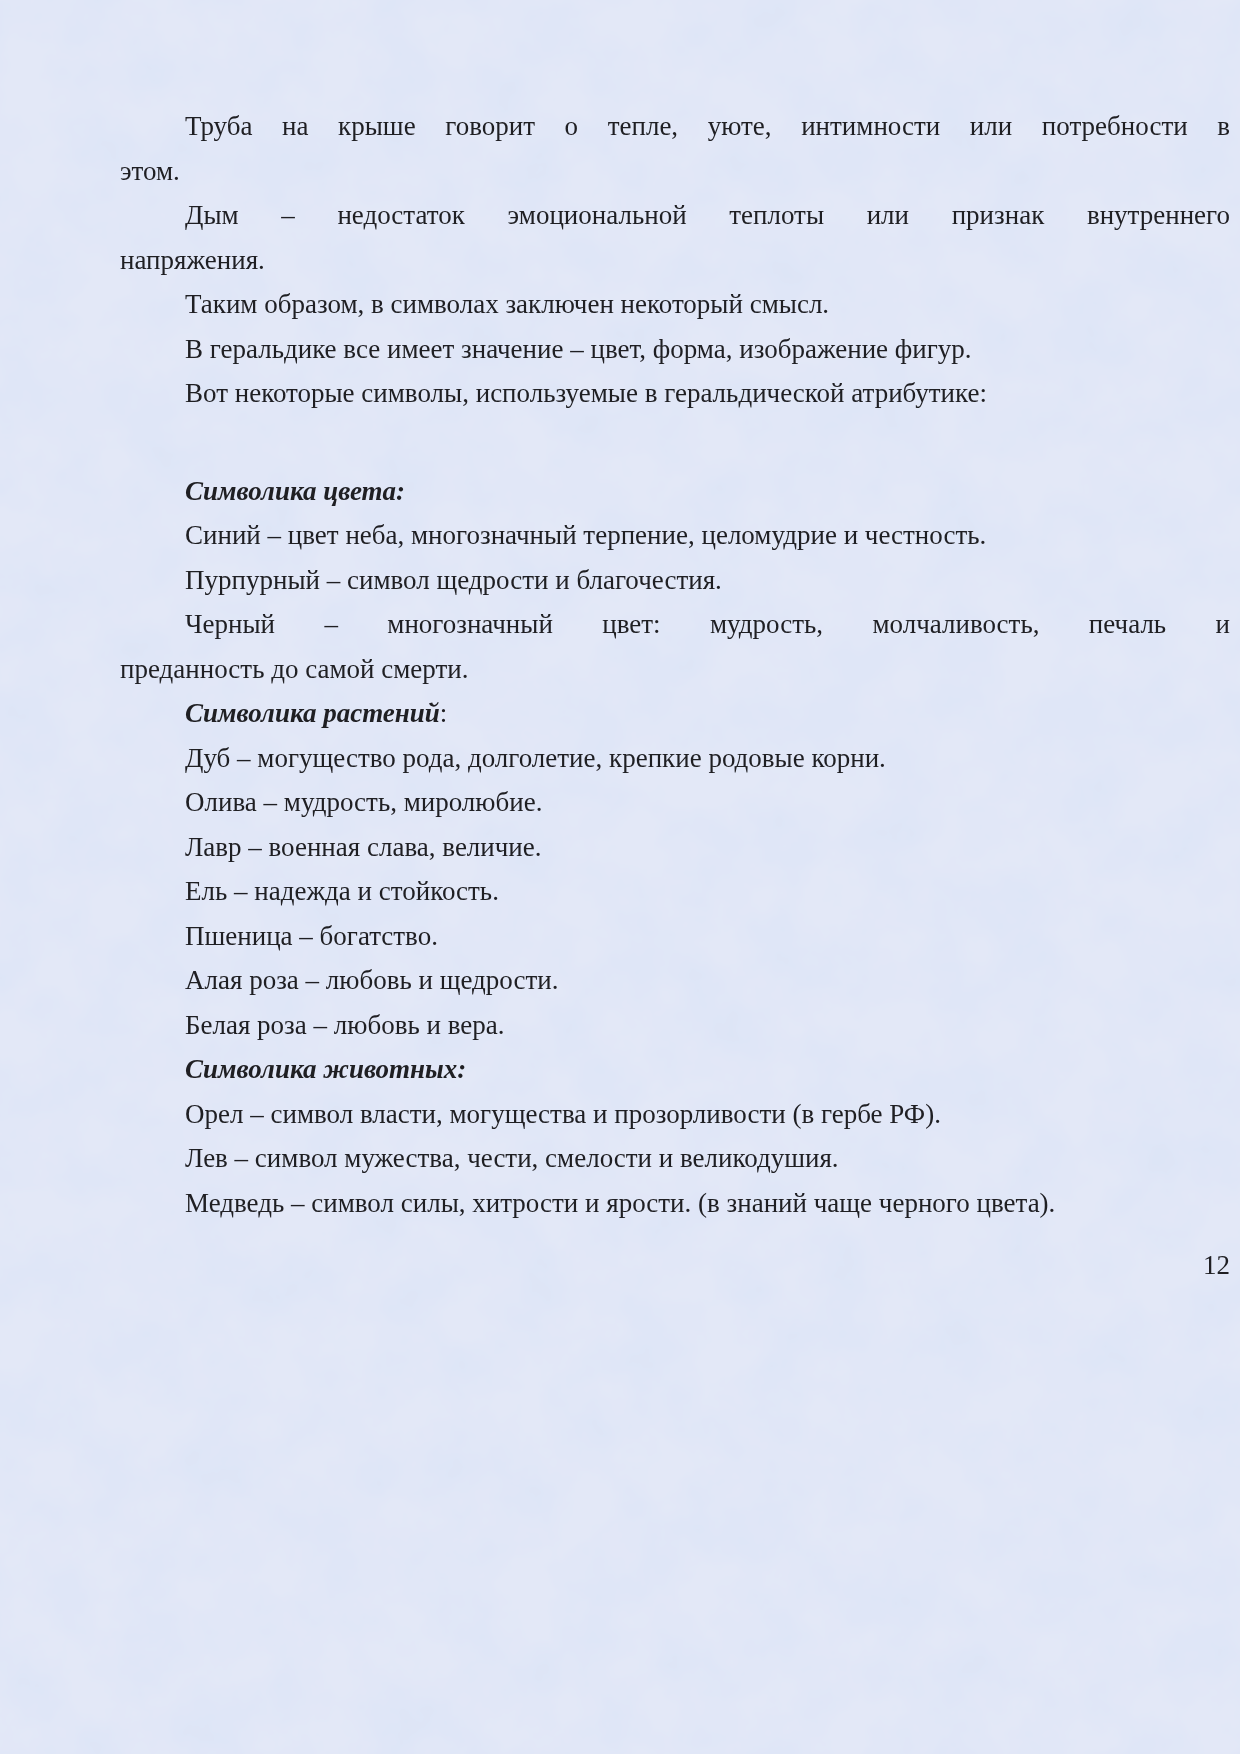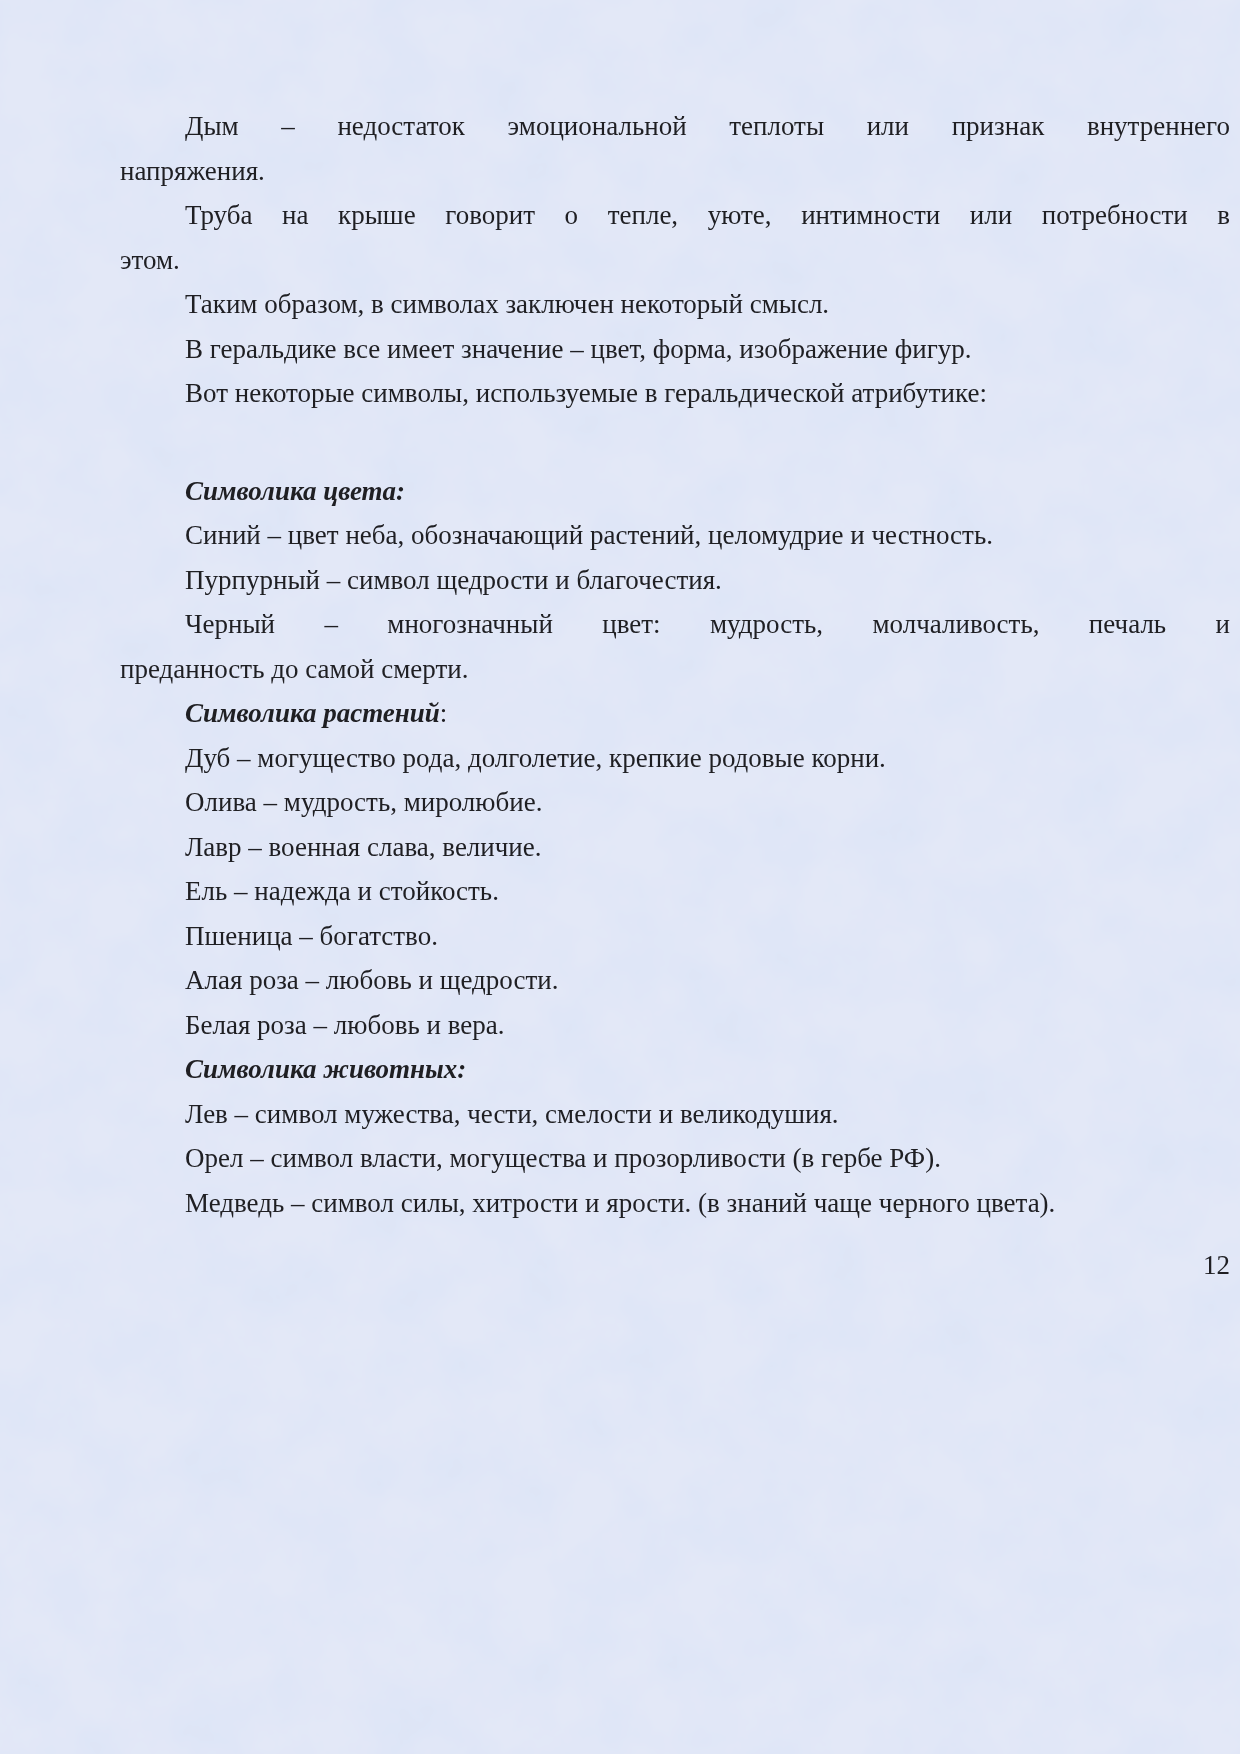--- a/index.html
+++ b/index.html
@@ -33,27 +33,27 @@
                 0 0 0 1.7 -0.5"></feColorMatrix>
     </filter>
   </defs>
   <rect width="1240" height="1754" fill="#e3e8f7"></rect>
   <rect width="1240" height="1754" filter="url(#marble)"></rect>
 </svg>
 
 <div class="doc">
 
   <div>
-    <div class="ln j ind">Дым – недостаток эмоциональной теплоты или признак внутреннего</div>
-    <div class="ln">напряжения.</div>
+    <div class="ln j ind">Труба на крыше говорит о тепле, уюте, интимности или потребности в</div>
+    <div class="ln">этом.</div>
   </div>
 
   <div>
-    <div class="ln j ind">Труба на крыше говорит о тепле, уюте, интимности или потребности в</div>
-    <div class="ln">этом.</div>
+    <div class="ln j ind">Дым – недостаток эмоциональной теплоты или признак внутреннего</div>
+    <div class="ln">напряжения.</div>
   </div>
 
   <div>
     <div class="ln ind">Таким образом, в символах заключен некоторый смысл.</div>
   </div>
 
   <div>
     <div class="ln ind">В геральдике все имеет значение – цвет, форма, изображение фигур.</div>
   </div>
 
@@ -63,21 +63,21 @@
 
   <div class="spacer"></div>
 
   <div class="ln ind">
     <b>Символика цвета:</b><span></span>
   </div>
 
 
 
   <div>
-    <div class="ln ind">Синий – цвет неба, обозначающий растений, целомудрие и честность.</div>
+    <div class="ln ind">Синий – цвет неба, многозначный терпение, целомудрие и честность.</div>
   </div>
 
   <div>
     <div class="ln ind">Пурпурный – символ щедрости и благочестия.</div>
   </div>
 
   <div>
     <div class="ln j ind">Черный – многозначный цвет: мудрость, молчаливость, печаль и</div>
     <div class="ln">преданность до самой смерти.</div>
   </div>
@@ -112,25 +112,25 @@
 
   <div>
     <div class="ln ind">Белая роза – любовь и вера.</div>
   </div>
 
   <div class="ln ind">
     <b>Символика животных:</b><span></span>
   </div>
 
   <div>
-    <div class="ln ind">Лев – символ мужества, чести, смелости и великодушия.</div>
+    <div class="ln ind">Орел – символ власти, могущества и прозорливости (в гербе РФ).</div>
   </div>
 
   <div>
-    <div class="ln ind">Орел – символ власти, могущества и прозорливости (в гербе РФ).</div>
+    <div class="ln ind">Лев – символ мужества, чести, смелости и великодушия.</div>
   </div>
 
   <div>
     <div class="ln ind">Медведь – символ силы, хитрости и ярости. (в знаний чаще черного цвета).</div>
   </div>
 
 
   <div class="ln pgnum">12</div>
 
 </div>

